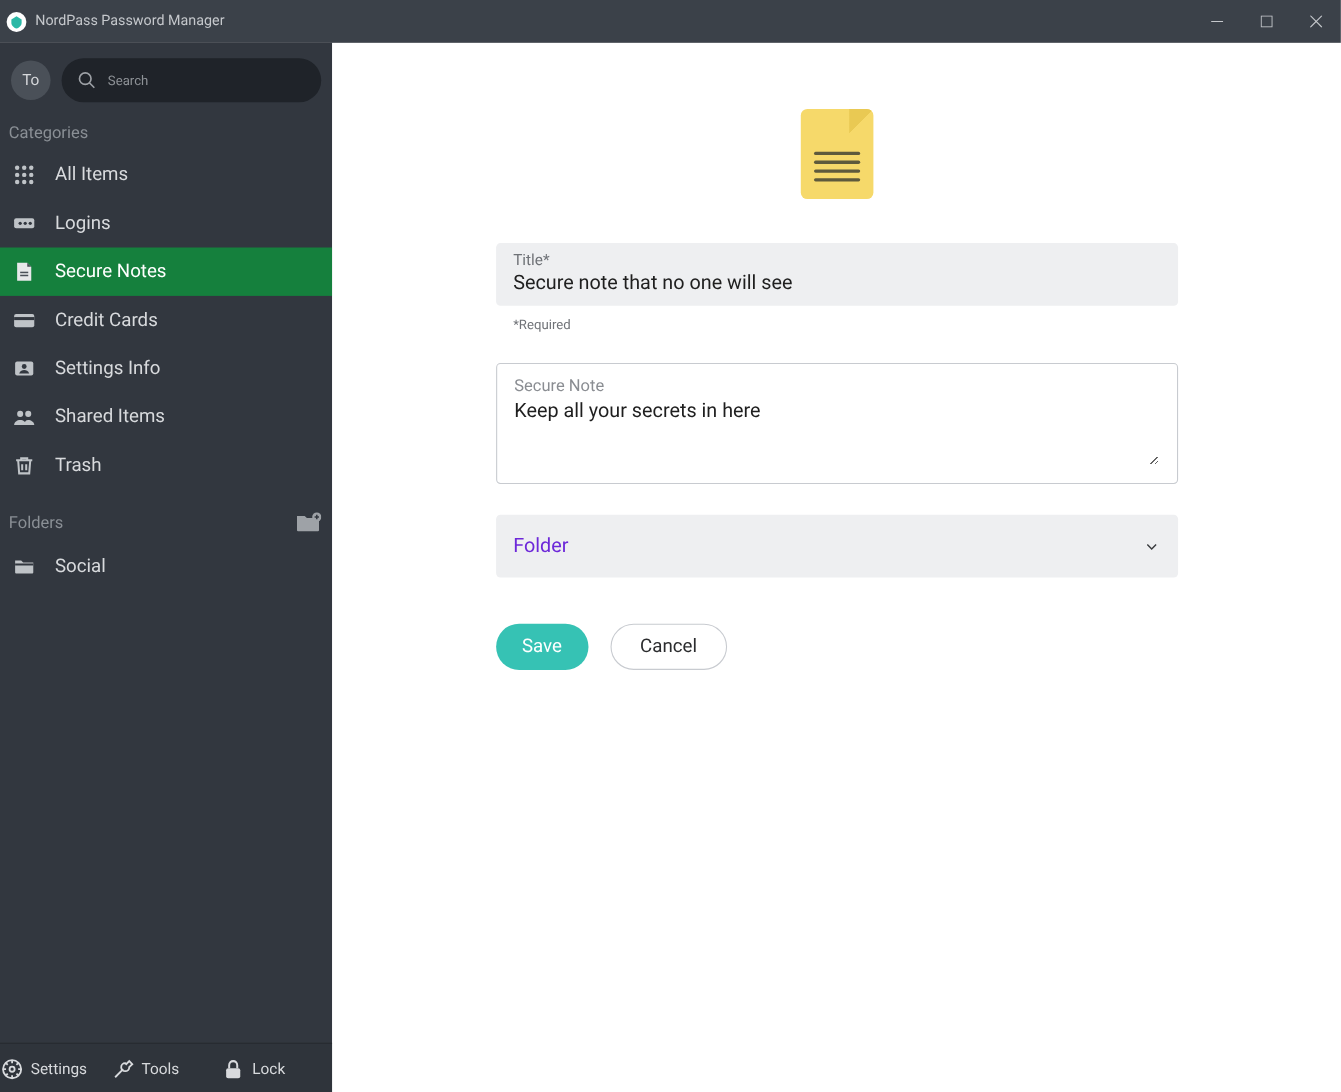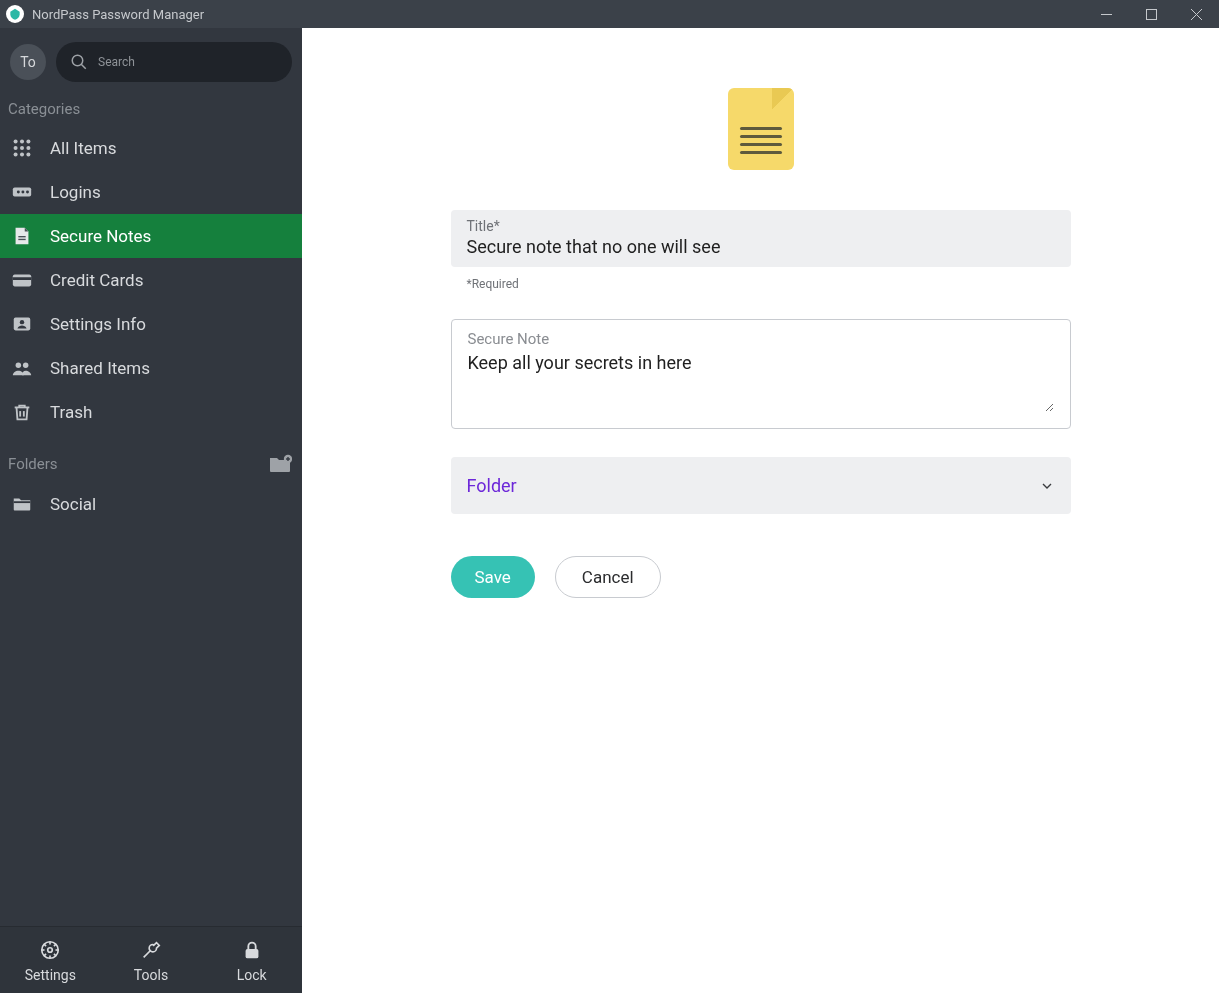--- a/index.html
+++ b/index.html
@@ -1,20 +1,20 @@
 <!DOCTYPE html>
 <html><head>
 <meta charset="utf-8">
 <style>
   * { box-sizing: border-box; margin: 0; padding: 0; font-family: -apple-system, BlinkMacSystemFont, "Segoe UI", Roboto, sans-serif; }
   html, body { width: 1219px; height: 993px; overflow: hidden; }
   body { display: flex; flex-direction: column; background: #fff; }
 
   
-  .titlebar { height: 28px; background: #3b4149; display: flex; align-items: center; padding-left: 6px; color: #c5c8cc; font-size: 13px; }
+  .titlebar { height: 39px; background: #3b4149; display: flex; align-items: center; padding-left: 6px; color: #c5c8cc; font-size: 13px; }
   .titlebar-icon { width: 18px; height: 18px; border-radius: 50%; background: #fff; display: flex; align-items: center; justify-content: center; margin-right: 8px; }
   .titlebar-icon svg { width: 14px; height: 14px; }
   .titlebar-controls { margin-left: auto; display: flex; }
   .titlebar-btn { width: 45px; height: 33px; display: flex; align-items: center; justify-content: center; color: #c5c8cc; }
   .titlebar-btn svg { width: 11px; height: 11px; stroke: currentColor; }
 
   
   .app { flex: 1; display: flex; min-height: 0; }
   .sidebar { width: 302px; background: #32373f; display: flex; flex-direction: column; color: #d8dadd; }
   .content { flex: 1; background: #fff; overflow: auto; }
@@ -31,21 +31,21 @@
   .add-folder-icon { width:24px; height:20px; color:#9ea2a7; }
 
   .nav-item { display: flex; align-items: center; gap: 16px; padding: 10px 10px 10px 10px; font-size: 17px; color: #d8dadd; cursor: pointer; }
   .nav-item.active { background: #15803d; color: #fff; }
   .nav-item .icon { width: 24px; height: 24px; display: flex; align-items: center; justify-content: center; color: #bfc3c7; }
   .nav-item.active .icon { color: #e7e8ea; }
   .nav-item .icon svg { width: 22px; height: 22px; }
 
   
   .side-bottom { margin-top: auto; display: flex; border-top: 1px solid #272b31; background:#2f343b; }
-  .side-bottom-btn { flex: 1; display: flex; flex-direction: column; align-items: center; gap: 6px; padding: 12px 0 10px 0; color: #d8dadd; font-size: 14px; cursor: pointer; }
+  .side-bottom-btn { flex: 1; display: flex; flex-direction: row; align-items: center; gap: 6px; padding: 12px 0 10px 0; color: #d8dadd; font-size: 14px; cursor: pointer; }
   .side-bottom-btn svg { width: 22px; height: 22px; }
 
   
   .form-wrap { max-width: 620px; margin: 0 auto; padding: 60px 0 40px 0; }
   .note-illus { display: flex; justify-content: center; margin-bottom: 40px; }
   .note-page { width: 66px; height: 82px; background: #f6d96a; border-radius: 6px; position: relative; display:flex; flex-direction:column; justify-content:flex-end; padding:14px 12px 16px 12px; gap:5px;}
   .note-page::before { content:""; position:absolute; top:0; right:0; width:22px; height:22px; background:linear-gradient(135deg,#e9c953 50%, transparent 50%); border-top-right-radius:6px;}
   .note-line { height:3px; background:#5e5a3c; border-radius:2px; }
 
   .field { background: #eeeff1; border-radius: 4px; padding: 8px 16px 10px 16px; margin-bottom: 10px; }

